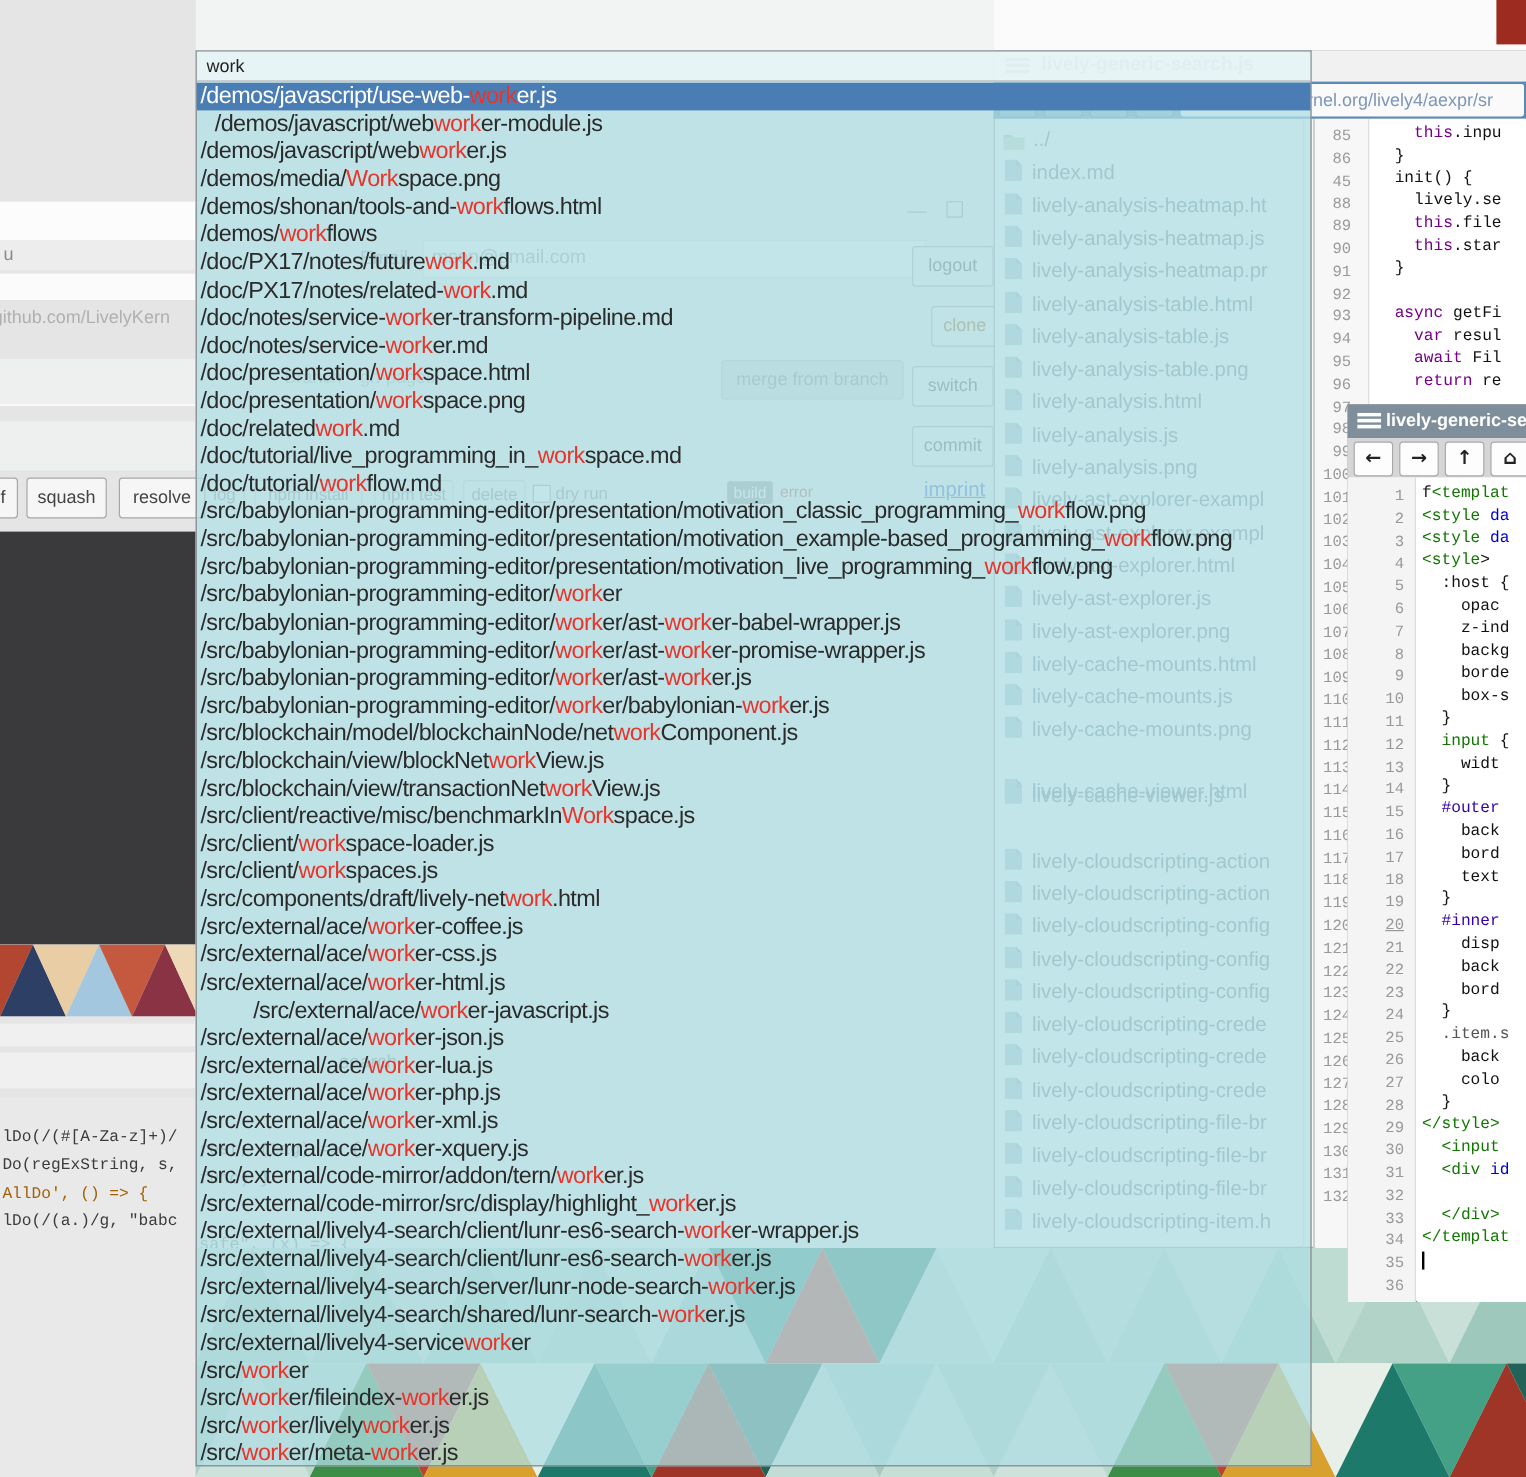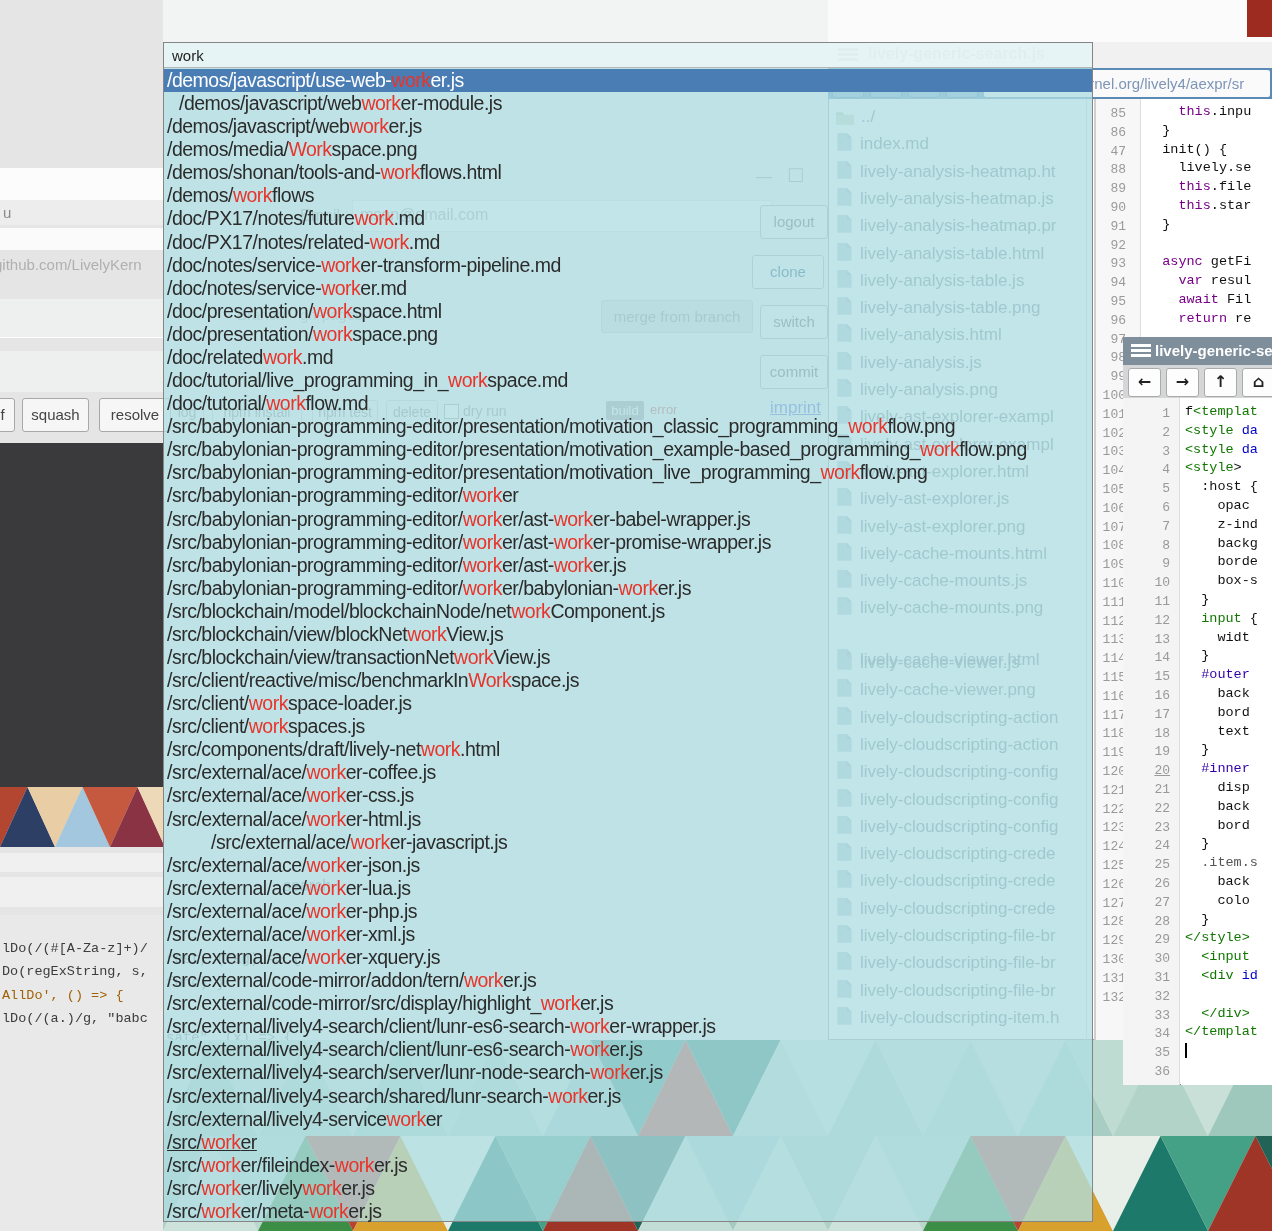--- a/index.html
+++ b/index.html
@@ -87,21 +87,21 @@
 <div class="abs mono" style="left:2px;top:1011px;font-size:13.5px;color:#3c3c3c;z-index:3">lDo(/(a.)/g, "babc</div>
 
 <div class="abs" style="left:163px;top:0;width:665px;height:1231px;background:#f2f3f3;z-index:1"></div>
 <div class="abs" style="left:828px;top:0;width:444px;height:42px;background:#fbfbfb;z-index:3"></div>
 <div class="abs" style="left:756px;top:168px;font-size:16px;color:#999;z-index:2">—</div>
 <div class="abs" style="left:787px;top:163px;font-size:18px;color:#999;z-index:2;font-family:'DejaVu Sans',sans-serif">□</div>
 <div class="abs" style="left:300px;top:207px;font-size:16px;color:#999;z-index:2">Email</div>
 <div class="abs" style="left:352px;top:200px;width:418px;height:30px;background:#fff;border:1px solid #e0e0e0;z-index:2"></div>
 <div class="abs" style="left:360px;top:206px;font-size:16px;color:#a0a0a0;z-index:2">mson@gmail.com</div>
 <div class="btn" style="left:760px;top:205px;width:68px;z-index:2;color:#555">logout</div>
-<div class="btn" style="left:752px;top:255px;width:72px;z-index:2;color:#0c4a6e">clone</div>
+<div class="btn" style="left:776px;top:255px;width:56px;z-index:2;color:#a16207">clone</div>
 <div class="btn" style="left:760px;top:305px;width:68px;z-index:2;color:#555">switch</div>
 <div class="btn" style="left:760px;top:355px;width:68px;z-index:2;color:#555">commit</div>
 <div class="abs ghost" style="left:237px;top:306px;font-size:15px;z-index:2;color:#b8b8b8">Branch</div>
 <div class="abs ghost" style="left:300px;top:306px;font-size:15px;z-index:2;color:#b8b8b8">gh-pages</div>
 <div class="btn" style="left:601px;top:300px;width:152px;height:33px;line-height:31px;background:#dcdcdc;border-color:#c0c0c0;color:#8a8a8a;z-index:2">merge from branch</div>
 <div class="btn" style="left:170px;top:400px;width:34px;height:25px;line-height:23px;font-size:14px;color:#888;border-color:#ccc;background:#f0f0f0;z-index:2">log</div>
 <div class="btn" style="left:212px;top:400px;width:90px;height:25px;line-height:23px;font-size:14px;color:#888;border-color:#ccc;background:#f0f0f0;z-index:2">npm install</div>
 <div class="btn" style="left:312px;top:400px;width:66px;height:25px;line-height:23px;font-size:14px;color:#888;border-color:#ccc;background:#f0f0f0;z-index:2">npm test</div>
 <div class="btn" style="left:386px;top:400px;width:52px;height:25px;line-height:23px;font-size:14px;color:#888;border-color:#ccc;background:#f0f0f0;z-index:2">delete</div>
 <div class="abs" style="left:444px;top:404px;width:13px;height:13px;background:#fff;border:1px solid #999;z-index:2"></div>
@@ -272,24 +272,20 @@
           <path d="M9 0 l4 4 h-4 z" fill="#9db4bc"></path>
         </svg></span><span>lively-cache-mounts.png</span></div>
     <div class="filerow" style="top: 522.7px; margin-top: 24px;"><span class="ficon"><svg width="17" height="19" viewBox="0 0 14 16">
           <path d="M1 0 h8 l4 4 v11 h-12 z" fill="#b7ccd3"></path>
           <path d="M9 0 l4 4 h-4 z" fill="#9db4bc"></path>
         </svg></span><span>lively-cache-viewer.html</span></div>
     <div class="filerow" style="top: 550px;"><span class="ficon"><svg width="17" height="19" viewBox="0 0 14 16">
           <path d="M1 0 h8 l4 4 v11 h-12 z" fill="#b7ccd3"></path>
           <path d="M9 0 l4 4 h-4 z" fill="#9db4bc"></path>
         </svg></span><span>lively-cache-viewer.js</span></div>
-    <div class="filerow" style="top: 577.3px;"><span class="ficon"><svg width="17" height="19" viewBox="0 0 14 16">
-          <path d="M1 0 h8 l4 4 v11 h-12 z" fill="#b7ccd3"></path>
-          <path d="M9 0 l4 4 h-4 z" fill="#9db4bc"></path>
-        </svg></span><span>lively-cache-viewer.png</span></div>
     <div class="filerow" style="top: 604.6px;"><span class="ficon"><svg width="17" height="19" viewBox="0 0 14 16">
           <path d="M1 0 h8 l4 4 v11 h-12 z" fill="#b7ccd3"></path>
           <path d="M9 0 l4 4 h-4 z" fill="#9db4bc"></path>
         </svg></span><span>lively-cloudscripting-action</span></div>
     <div class="filerow" style="top: 631.9px;"><span class="ficon"><svg width="17" height="19" viewBox="0 0 14 16">
           <path d="M1 0 h8 l4 4 v11 h-12 z" fill="#b7ccd3"></path>
           <path d="M9 0 l4 4 h-4 z" fill="#9db4bc"></path>
         </svg></span><span>lively-cloudscripting-action</span></div>
     <div class="filerow" style="top: 659.2px;"><span class="ficon"><svg width="17" height="19" viewBox="0 0 14 16">
           <path d="M1 0 h8 l4 4 v11 h-12 z" fill="#b7ccd3"></path>
@@ -330,21 +326,21 @@
     <div class="filerow" style="top: 904.9px;"><span class="ficon"><svg width="17" height="19" viewBox="0 0 14 16">
           <path d="M1 0 h8 l4 4 v11 h-12 z" fill="#b7ccd3"></path>
           <path d="M9 0 l4 4 h-4 z" fill="#9db4bc"></path>
         </svg></span><span>lively-cloudscripting-item.h</span></div>
   </div>
 <div class="abs" style="left:1086px;top:99px;width:1px;height:941px;background:#d8d8d8;z-index:11"></div>
 <div class="abs" id="w1-divider"></div>
 <div class="abs" id="w1-gutter">
     <div class="gnum" style="top: 7px;">85</div>
     <div class="gnum" style="top: 25.8px;">86</div>
-    <div class="gnum" style="top: 44.6px;">47</div>
+    <div class="gnum" style="top: 44.6px;">45</div>
     <div class="gnum" style="top: 63.4px;">88</div>
     <div class="gnum" style="top: 82.2px;">89</div>
     <div class="gnum" style="top: 101px;">90</div>
     <div class="gnum" style="top: 119.8px;">91</div>
     <div class="gnum" style="top: 138.6px;">92</div>
     <div class="gnum" style="top: 157.4px;">93</div>
     <div class="gnum" style="top: 176.2px;">94</div>
     <div class="gnum" style="top: 195px;">95</div>
     <div class="gnum" style="top: 213.8px;">96</div>
     <div class="gnum" style="top: 232.6px;">97</div>
@@ -441,21 +437,21 @@
       <div class="pathrow" style="top: 856.88px;"><span>/src/external/ace/</span><span class="hl">work</span><span>er-php.js</span></div>
       <div class="pathrow" style="top: 879.96px;"><span>/src/external/ace/</span><span class="hl">work</span><span>er-xml.js</span></div>
       <div class="pathrow" style="top: 903.04px;"><span>/src/external/ace/</span><span class="hl">work</span><span>er-xquery.js</span></div>
       <div class="pathrow" style="top: 926.12px;"><span>/src/external/code-mirror/addon/tern/</span><span class="hl">work</span><span>er.js</span></div>
       <div class="pathrow" style="top: 949.2px;"><span>/src/external/code-mirror/src/display/highlight_</span><span class="hl">work</span><span>er.js</span></div>
       <div class="pathrow" style="top: 972.28px;"><span>/src/external/lively4-search/client/lunr-es6-search-</span><span class="hl">work</span><span>er-wrapper.js</span></div>
       <div class="pathrow" style="top: 995.36px;"><span>/src/external/lively4-search/client/lunr-es6-search-</span><span class="hl">work</span><span>er.js</span></div>
       <div class="pathrow" style="top: 1018.44px;"><span>/src/external/lively4-search/server/lunr-node-search-</span><span class="hl">work</span><span>er.js</span></div>
       <div class="pathrow" style="top: 1041.52px;"><span>/src/external/lively4-search/shared/lunr-search-</span><span class="hl">work</span><span>er.js</span></div>
       <div class="pathrow" style="top: 1064.6px;"><span>/src/external/lively4-service</span><span class="hl">work</span><span>er</span></div>
-      <div class="pathrow" style="top: 1087.68px; text-decoration: underline;"><span>/src/</span><span class="hl">work</span><span>er</span></div>
+      <div class="pathrow" style="top: 1087.68px;"><span>/src/</span><span class="hl">work</span><span>er</span></div>
       <div class="pathrow" style="top: 1110.76px;"><span>/src/</span><span class="hl">work</span><span>er/fileindex-</span><span class="hl">work</span><span>er.js</span></div>
       <div class="pathrow" style="top: 1133.84px;"><span>/src/</span><span class="hl">work</span><span>er/lively</span><span class="hl">work</span><span>er.js</span></div>
       <div class="pathrow" style="top: 1156.92px;"><span>/src/</span><span class="hl">work</span><span>er/meta-</span><span class="hl">work</span><span>er.js</span></div>
     </div>
 </div>
 
 <div class="abs" id="w2"></div>
 <div class="abs" id="w2-title">
   <span class="abs" style="left:8px;top:7px">
     <svg width="20" height="14">

